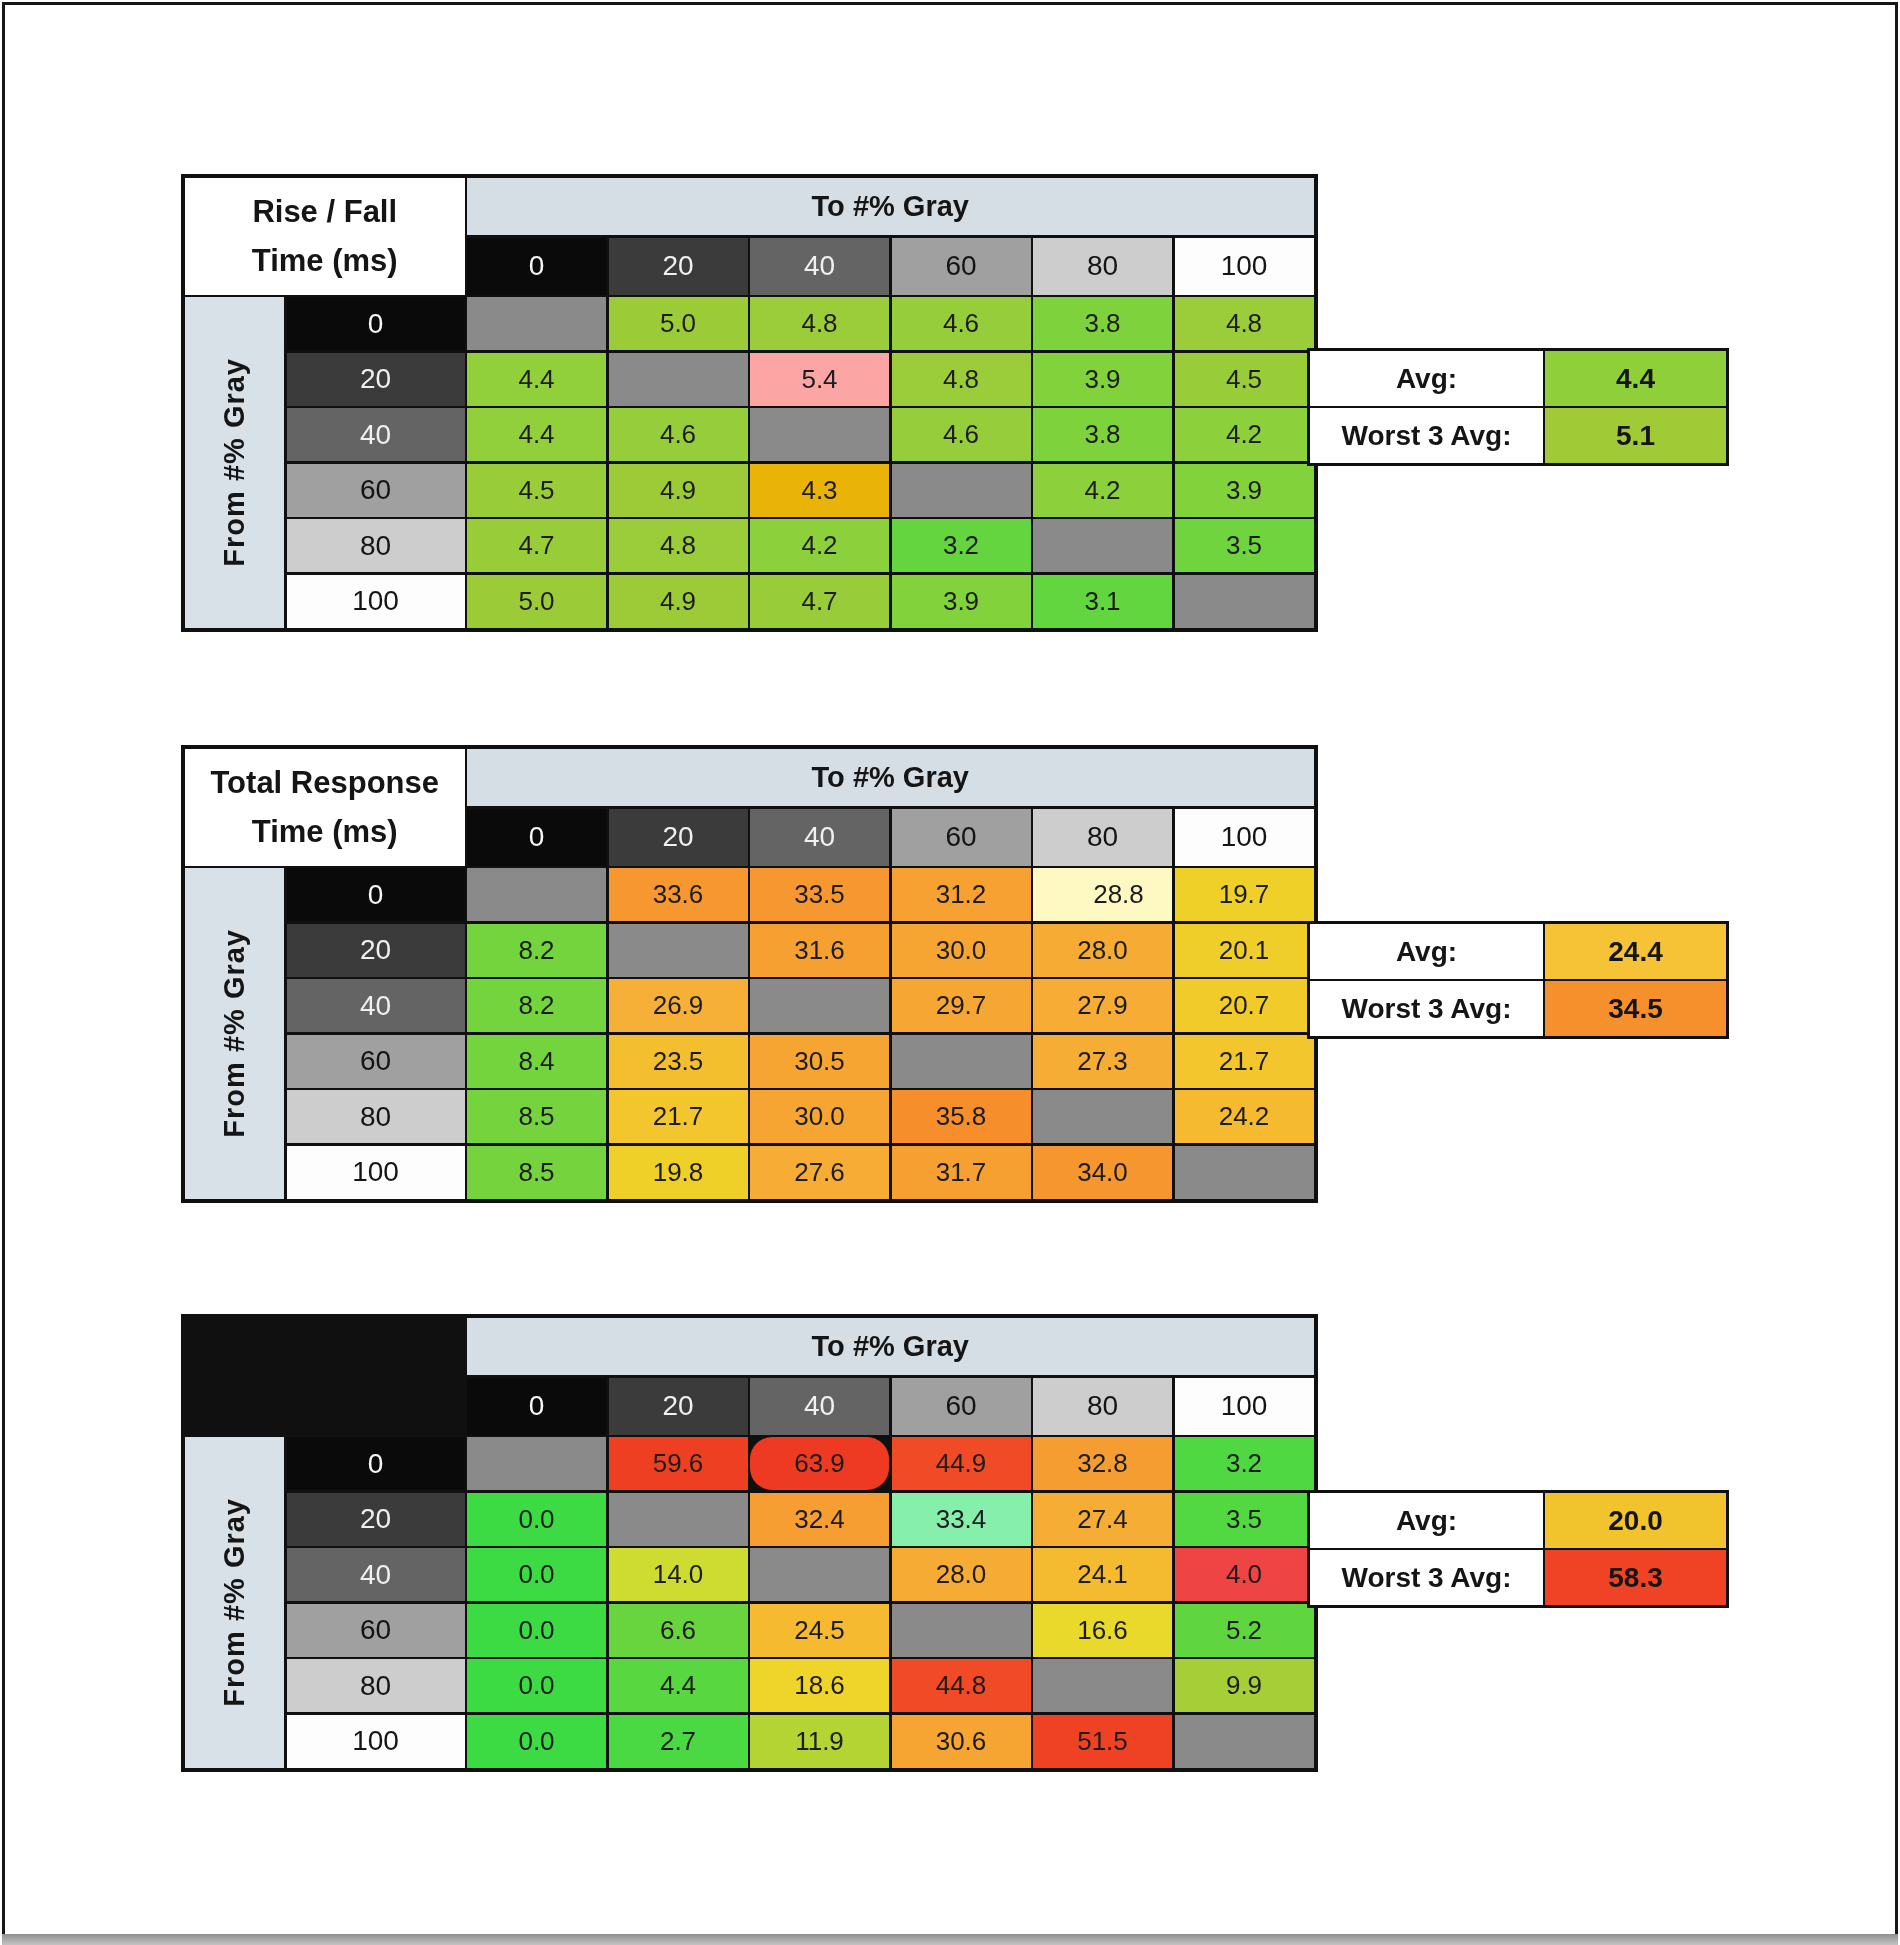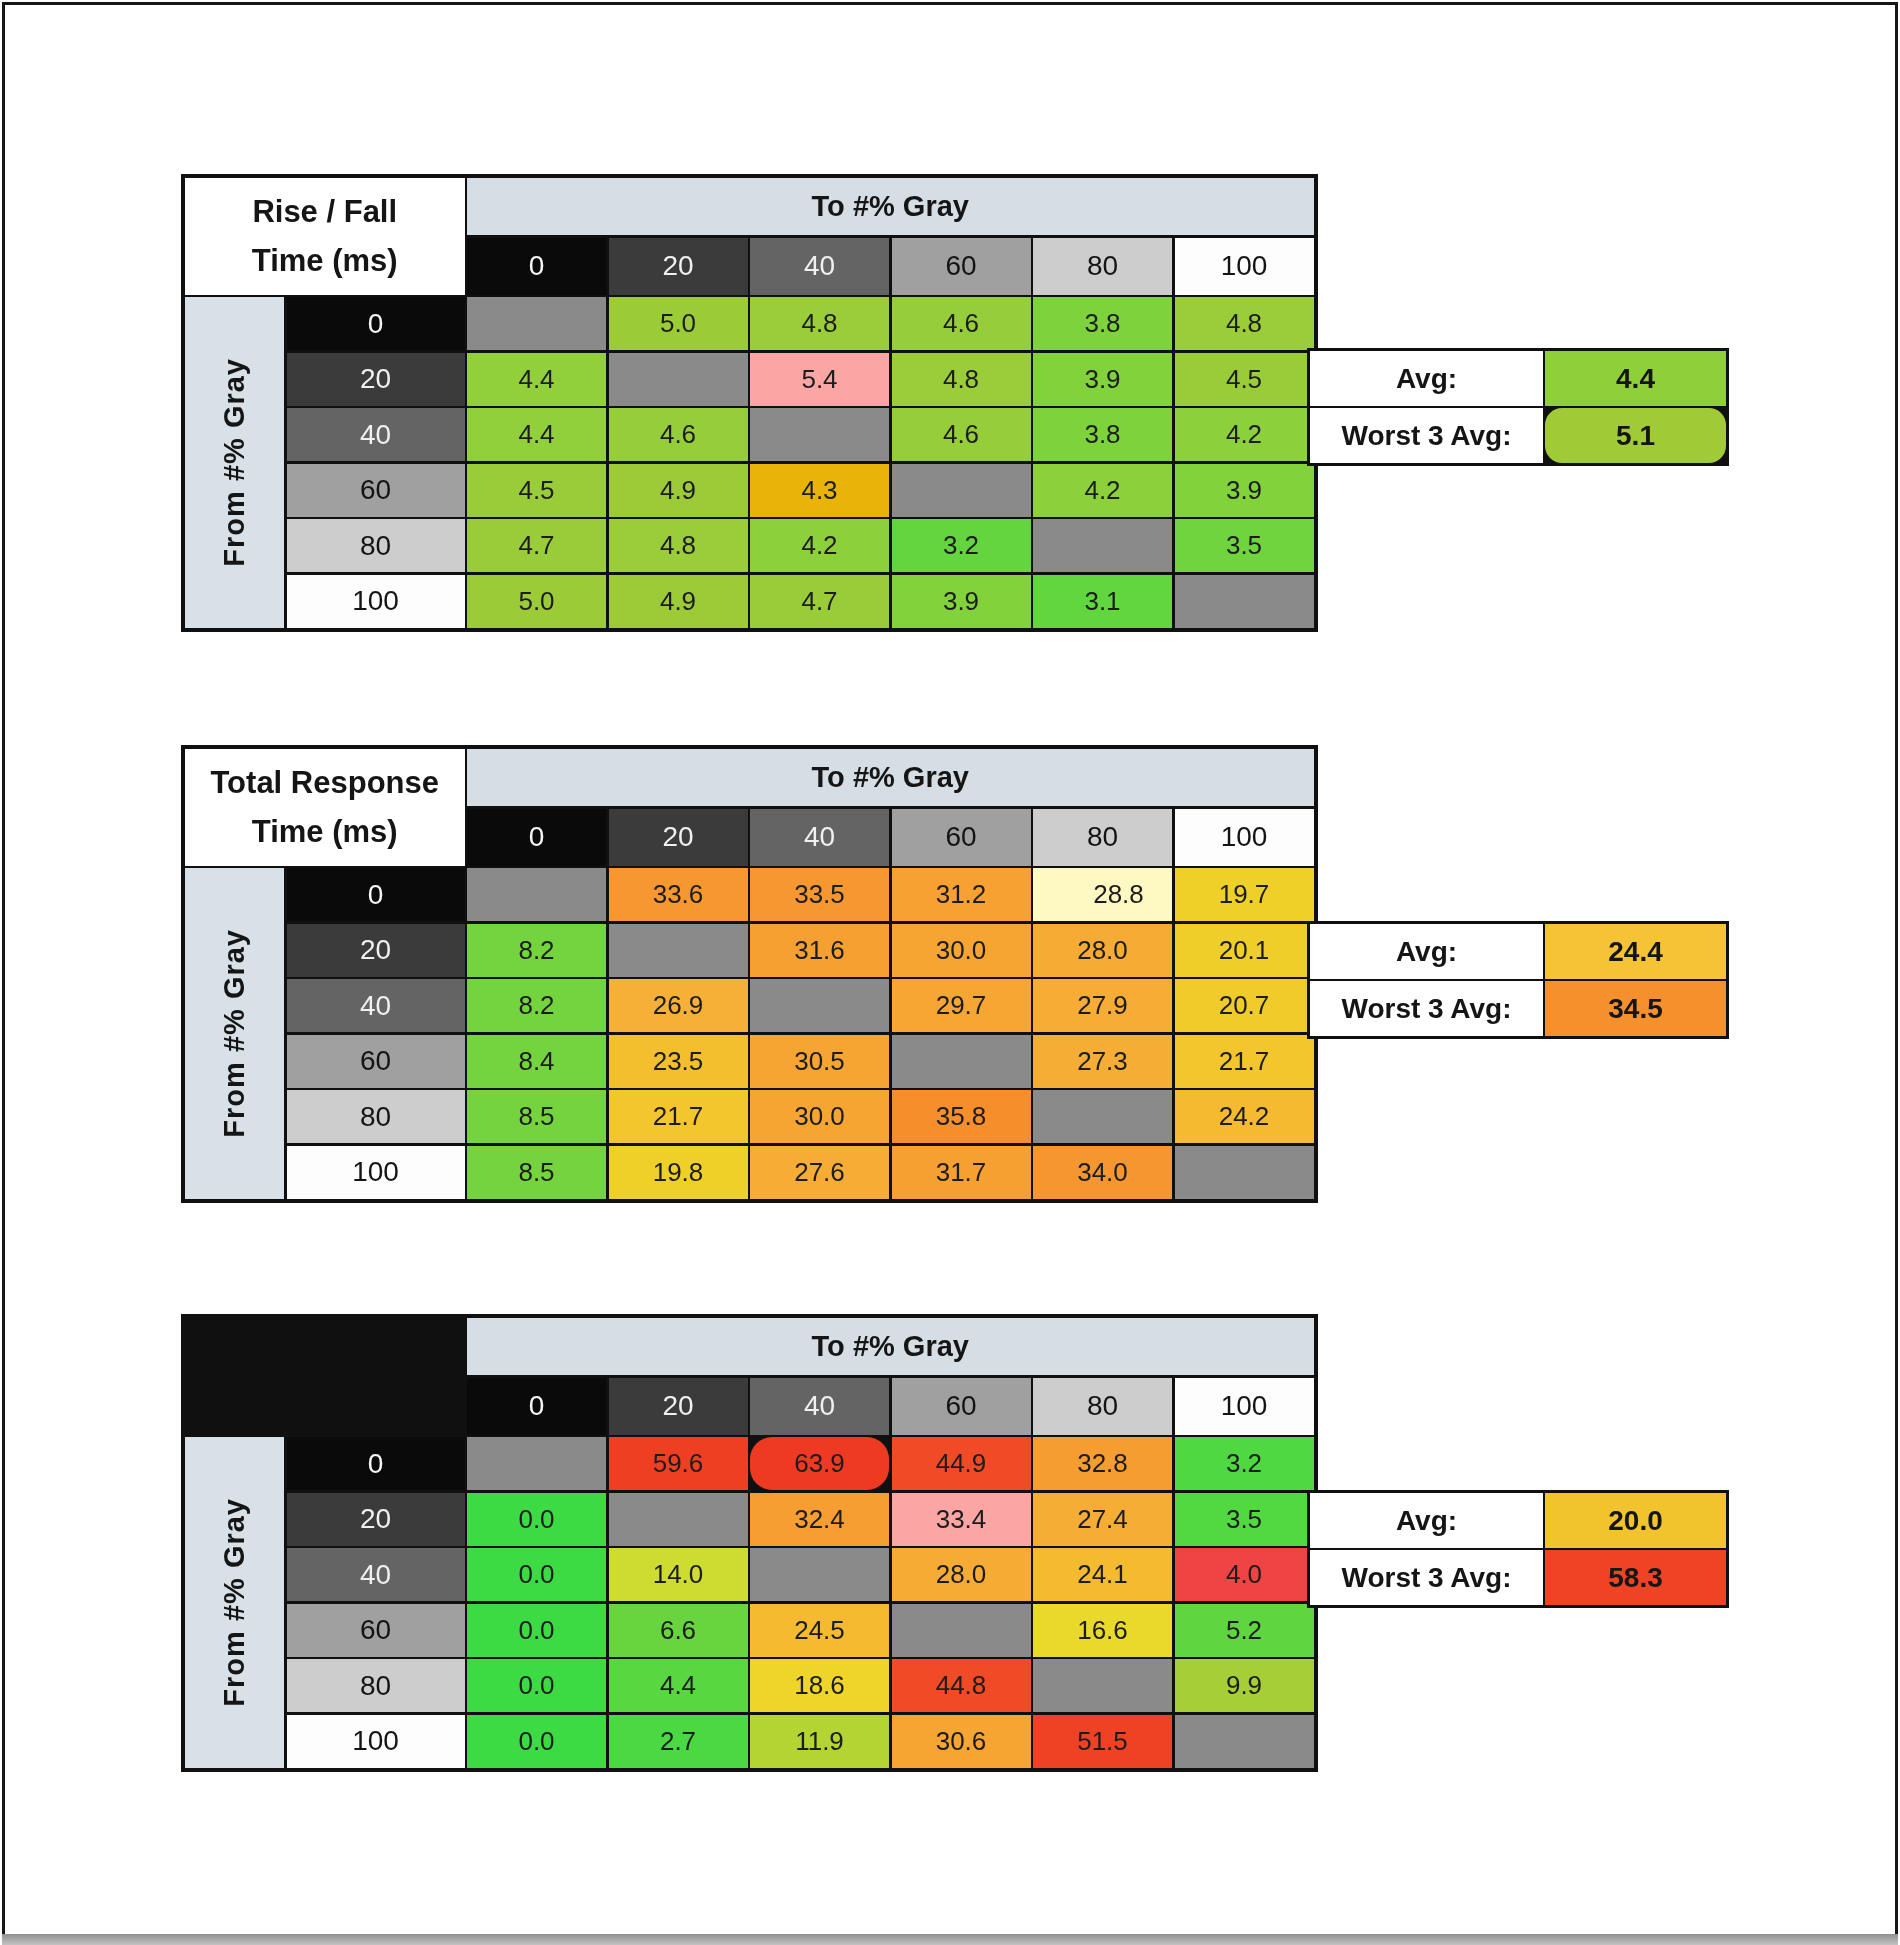--- a/index.html
+++ b/index.html
@@ -131,21 +131,21 @@
       <div class="cell" style="grid-area: 8 / 4; background: rgb(157, 203, 56);">4.9</div>
       <div class="cell" style="grid-area: 8 / 5; background: rgb(153, 204, 57);">4.7</div>
       <div class="cell" style="grid-area: 8 / 6; background: rgb(130, 210, 60);">3.9</div>
       <div class="cell" style="grid-area: 8 / 7; background: rgb(98, 214, 63);">3.1</div>
       <div class="cell" style="grid-area: 8 / 8; background: rgb(138, 138, 138);"></div>
     </section>
   <aside class="avg-panel" style="top: 343px;">
     <div class="avg-label">Avg:</div>
     <div class="avg-value" style="background: rgb(143, 208, 58);">4.4</div>
     <div class="avg-label">Worst 3 Avg:</div>
-    <div class="avg-value worst" style="background: rgb(161, 202, 55); border-radius: 17px;">5.1</div>
+    <div class="avg-value worst" style="background: rgb(161, 202, 55);">5.1</div>
   </aside>
 
   <section class="heat-table" style="top: 740px;">
     <div class="corner">
       <div>Total Response</div>
       <div>Time (ms)</div>
     </div>
     <div class="band" style="background: rgb(214, 222, 229);">To #% Gray</div>
     <div class="sidebar" style="background: rgb(216, 225, 232);">
       <span>From #% Gray</span>
@@ -221,21 +221,21 @@
       <div class="cell" style="grid-area: 3 / 3; background: rgb(138, 138, 138);"></div>
       <div class="cell" style="grid-area: 3 / 4; background: rgb(239, 63, 35);">59.6</div>
       <div class="cell" style="grid-area: 3 / 5; background: rgb(238, 58, 34); border-radius: 22px;">63.9</div>
       <div class="cell" style="grid-area: 3 / 6; background: rgb(240, 75, 38);">44.9</div>
       <div class="cell" style="grid-area: 3 / 7; background: rgb(246, 157, 49);">32.8</div>
       <div class="cell" style="grid-area: 3 / 8; background: rgb(79, 216, 65);">3.2</div>
       <div class="row-head" style="grid-area: 4 / 2; background: rgb(59, 59, 59); color: rgb(240, 240, 240);">20</div>
       <div class="cell" style="grid-area: 4 / 3; background: rgb(60, 218, 67);">0.0</div>
       <div class="cell" style="grid-area: 4 / 4; background: rgb(138, 138, 138);"></div>
       <div class="cell" style="grid-area: 4 / 5; background: rgb(246, 158, 49);">32.4</div>
-      <div class="cell" style="grid-area: 4 / 6; background: #fca5a5;">33.4</div>
+      <div class="cell" style="grid-area: 4 / 6; background: #86efac;">33.4</div>
       <div class="cell" style="grid-area: 4 / 7; background: rgb(246, 173, 54);">27.4</div>
       <div class="cell" style="grid-area: 4 / 8; background: rgb(82, 216, 65);">3.5</div>
       <div class="row-head" style="grid-area: 5 / 2; background: rgb(100, 100, 100); color: rgb(240, 240, 240);">40</div>
       <div class="cell" style="grid-area: 5 / 3; background: rgb(60, 218, 67);">0.0</div>
       <div class="cell" style="grid-area: 5 / 4; background: rgb(206, 220, 49);">14.0</div>
       <div class="cell" style="grid-area: 5 / 5; background: rgb(138, 138, 138);"></div>
       <div class="cell" style="grid-area: 5 / 6; background: rgb(246, 171, 53);">28.0</div>
       <div class="cell" style="grid-area: 5 / 7; background: rgb(245, 187, 48);">24.1</div>
       <div class="cell" style="grid-area: 5 / 8; background: #ef4444; text-align: right;">4.0</div>
       <div class="row-head" style="grid-area: 6 / 2; background: rgb(160, 160, 160); color: rgb(20, 20, 20);">60</div>

